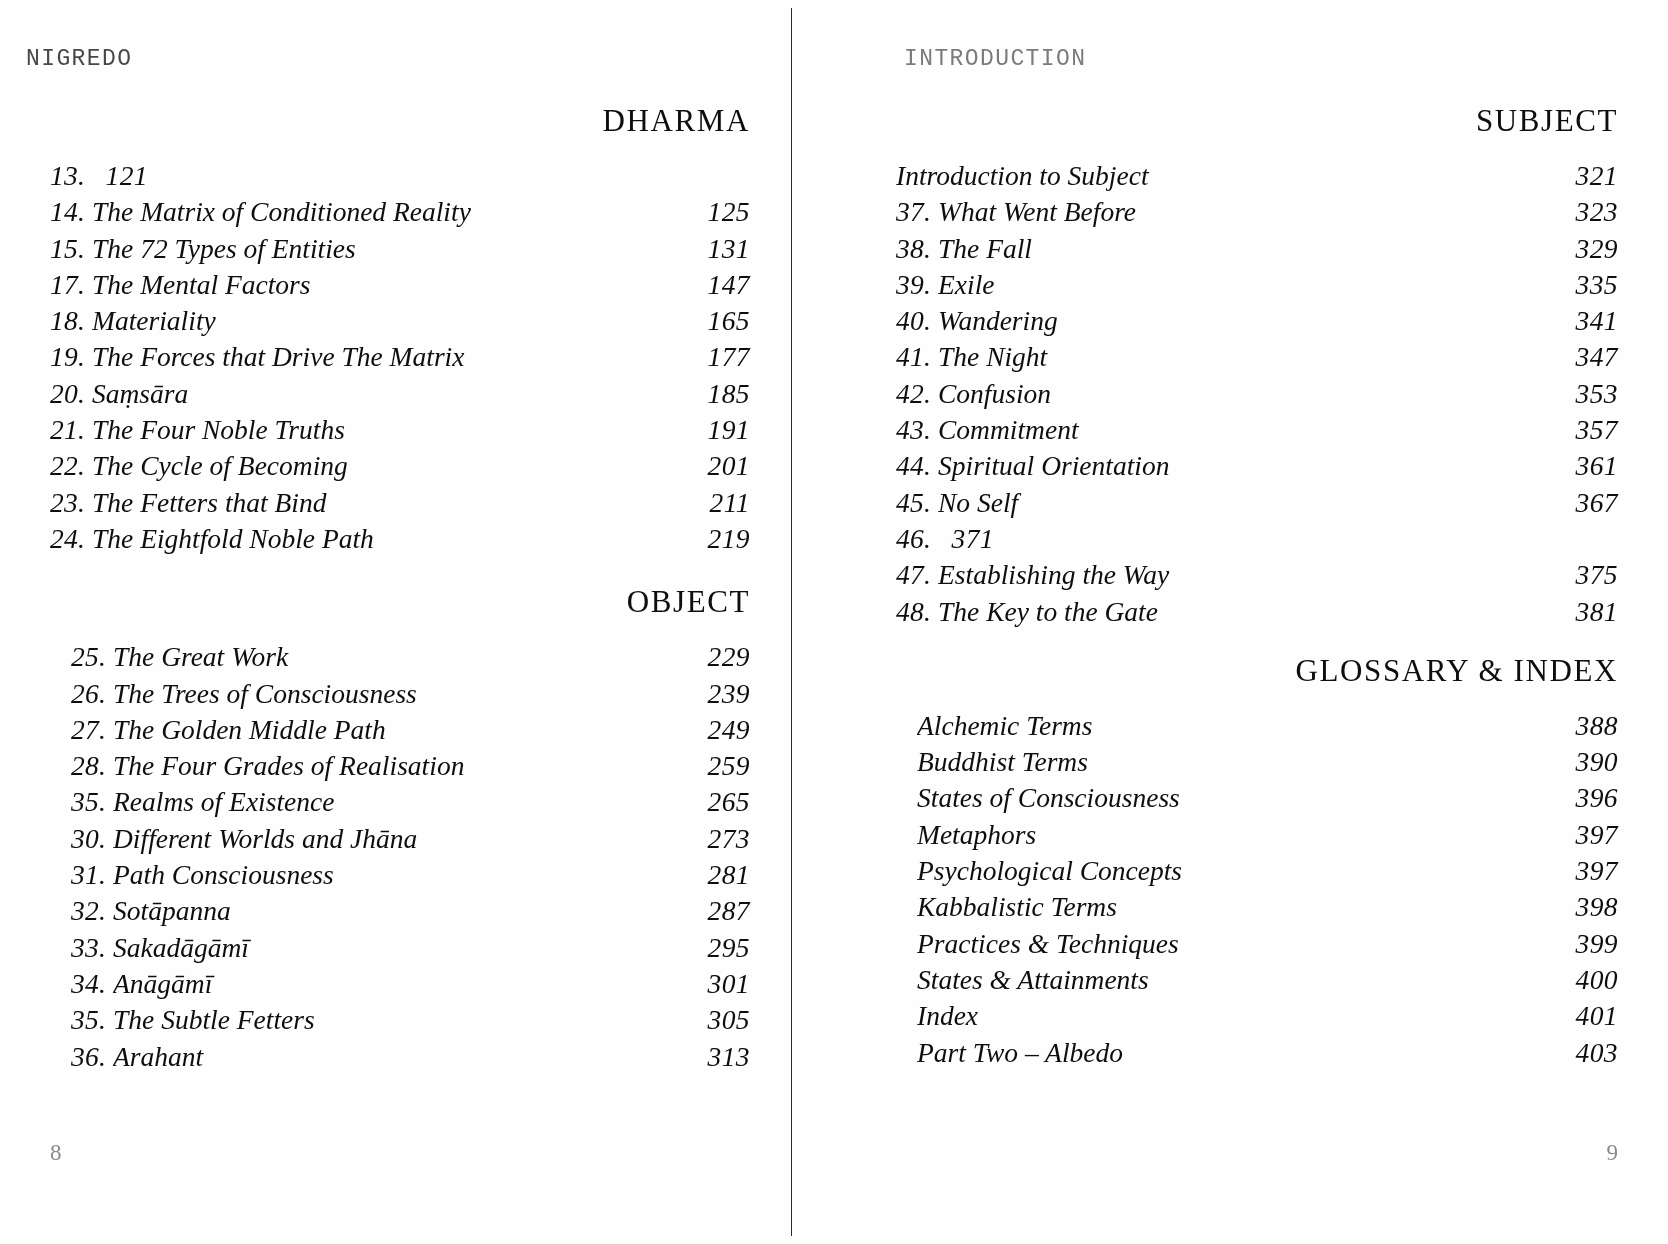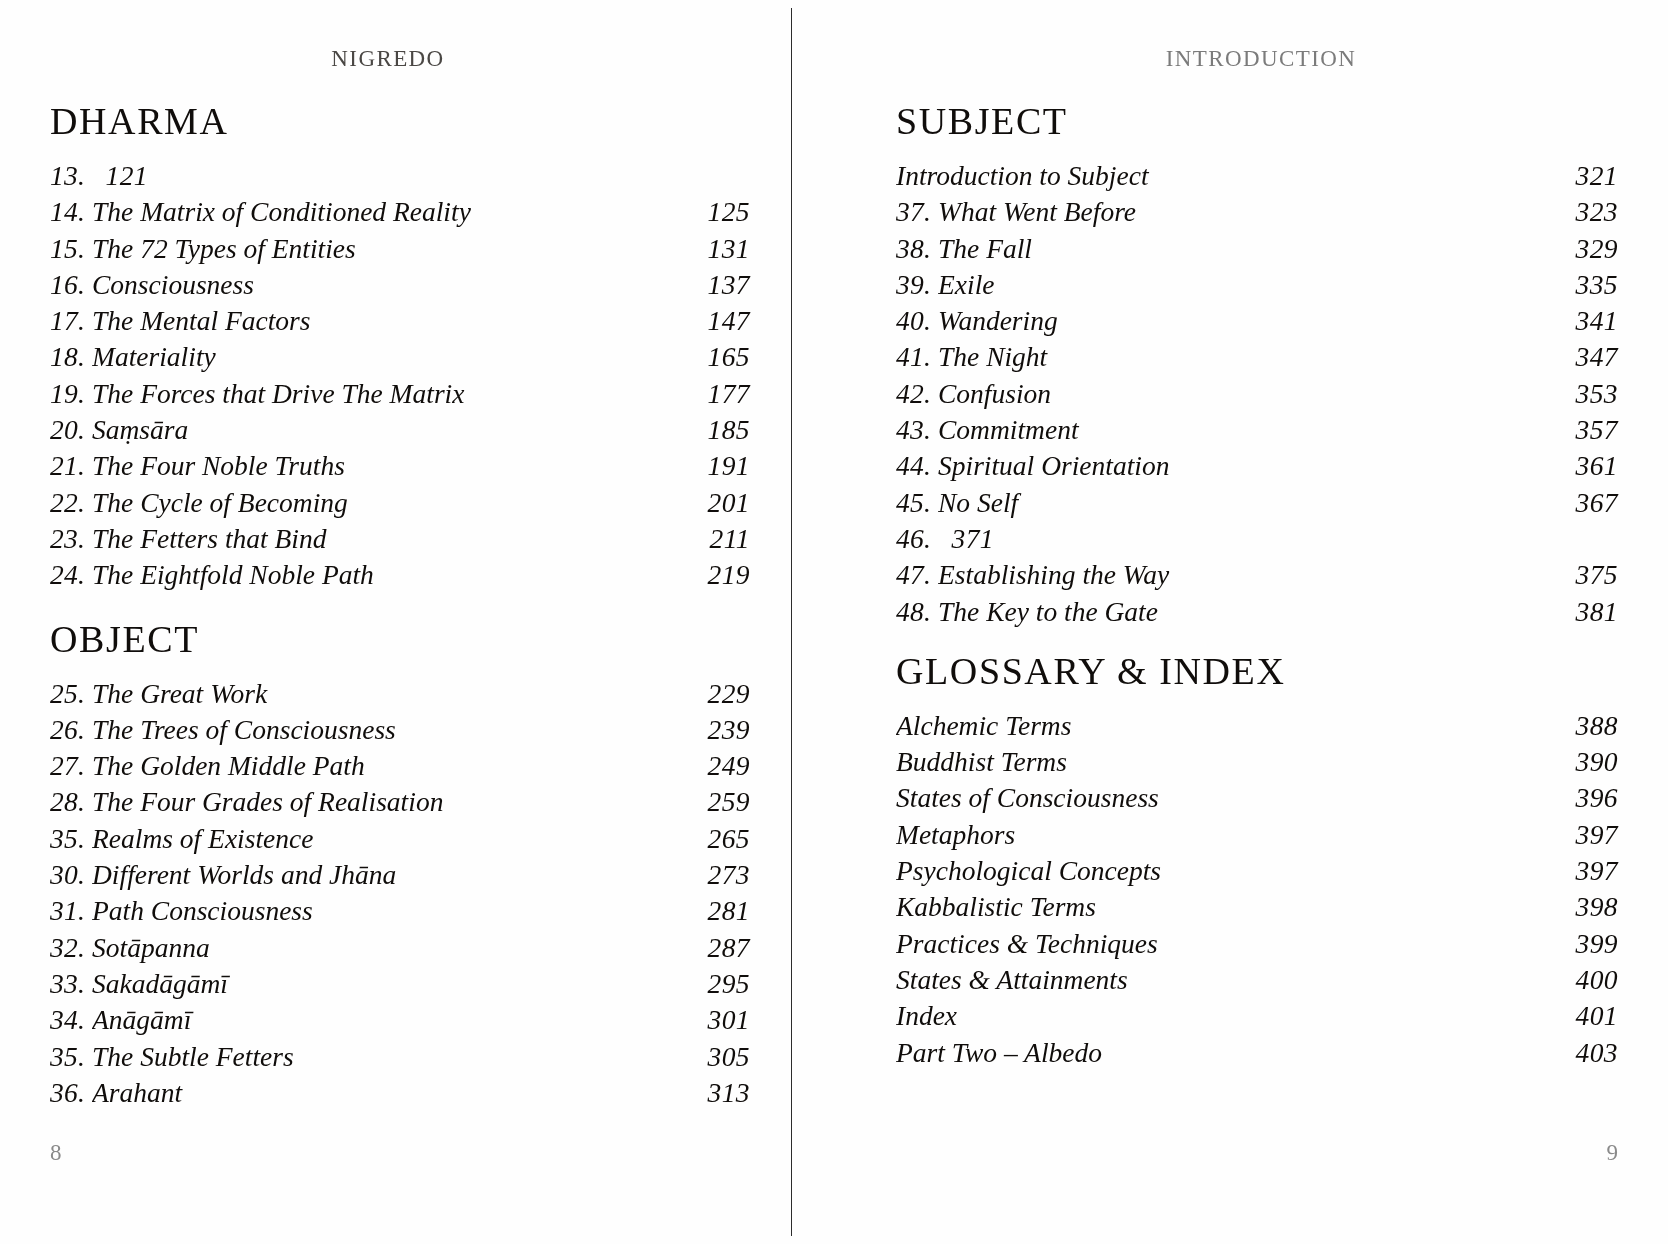--- a/index.html
+++ b/index.html
@@ -33,52 +33,53 @@
   .page {
     position: relative;
     width: 834px;
     height: 1244px;
     box-sizing: border-box;
   }
   .page-left  { padding: 0 84px 0 50px; }
   .page-right { padding: 0 50px 8px 62px; }
 
   .running-head {
-    text-align: center;
+    text-align: left;
     font-variant: small-caps;
     letter-spacing: 1.4px;
     font-size: 23px;
     color: #6e6e6e;
     margin-top: 44px;
     height: 30px;
     line-height: 30px;
+    font-family: Liberation Mono, monospace;
   }
   .running-head.left-head { color: #4a4744; margin-left: -24px; }
   .running-head.right-head { color: #7b7b7b; margin-left: 8px; }
 
   .section-title {
-    text-align: left;
+    text-align: right;
     font-variant: small-caps;
-    font-size: 38px;
+    font-size: 31px;
     letter-spacing: 1.6px;
     color: #100d0b;
     margin: 26px 0 0 0;
     height: 42px;
     line-height: 42px;
   }
   .section-title.sec-object { margin-top: 24px; }
   .section-title.sec-gloss  { margin-top: 20px; }
 
   .toc-list {
     list-style: none;
     margin: 0;
     padding: 0;
   }
   .toc-list.first-list { margin-top: 16px; }
-  .toc-list.later-list { margin-top: 16px; }
+  .toc-list.later-list { margin-top: 16px; margin-left: 21px; }
 
   .toc-row {
     display: flex;
     align-items: flex-start;
     font-style: italic;
     font-size: 27.5px;
     line-height: 36.3px;
     height: 36.3px;
     color: #100d0b;
   }
@@ -138,25 +139,20 @@
           <span class="row-num">14.</span>
           <span class="row-title">The Matrix of Conditioned Reality</span>
           <span class="row-page">125</span>
         </li>
         <li class="toc-row">
           <span class="row-num">15.</span>
           <span class="row-title">The 72 Types of Entities</span>
           <span class="row-page">131</span>
         </li>
         <li class="toc-row">
-          <span class="row-num">16.</span>
-          <span class="row-title">Consciousness</span>
-          <span class="row-page">137</span>
-        </li>
-        <li class="toc-row">
           <span class="row-num">17.</span>
           <span class="row-title">The Mental Factors</span>
           <span class="row-page">147</span>
         </li>
         <li class="toc-row">
           <span class="row-num">18.</span>
           <span class="row-title">Materiality</span>
           <span class="row-page">165</span>
         </li>
         <li class="toc-row">

